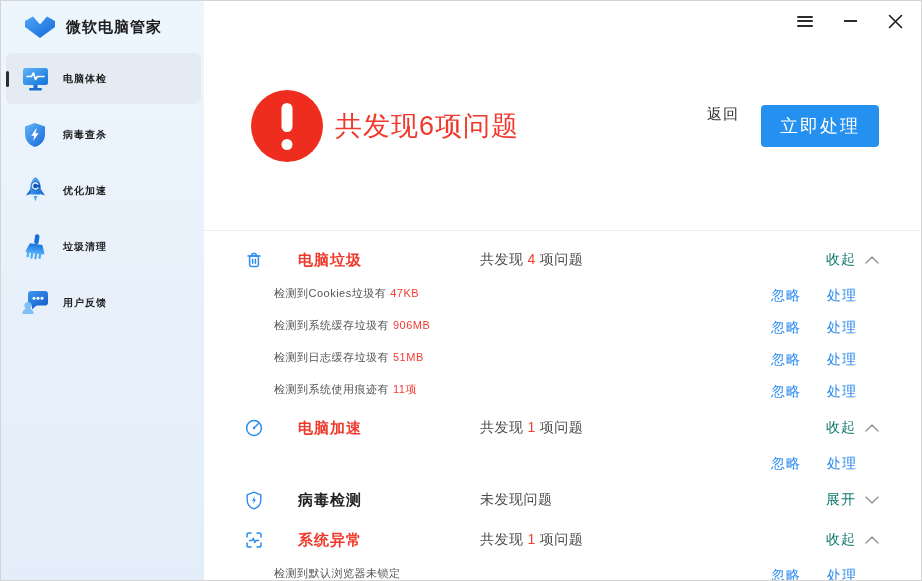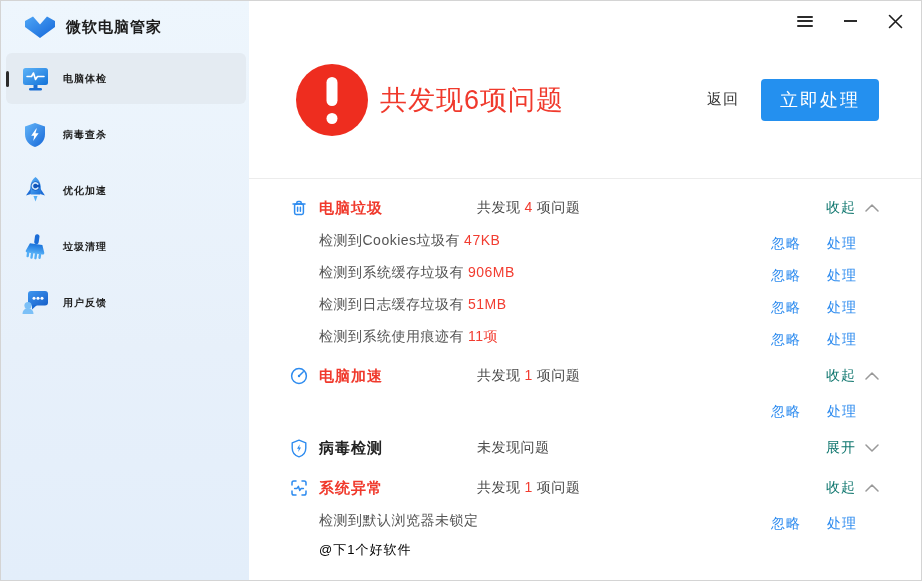--- a/index.html
+++ b/index.html
@@ -1,55 +1,55 @@
 <!DOCTYPE html>
 <html><head>
 <meta charset="utf-8">
 <style>
   html,body{margin:0;padding:0;background:#f5f5f5;font-family:"Liberation Sans","DejaVu Sans",sans-serif;}
   .window{position:relative;width:920px;height:579px;border:1px solid #d4d4d4;background:#fff;display:flex;overflow:hidden;}
   
-  .sidebar{width:248px;height:100%;background:linear-gradient(180deg,#eef6fd 0%,#e7f0fa 60%,#e3eefa 100%);flex-shrink:0;box-sizing:border-box;}
+  .sidebar{width:203px;height:100%;background:linear-gradient(180deg,#eef6fd 0%,#e7f0fa 60%,#e3eefa 100%);flex-shrink:0;box-sizing:border-box;}
   .logo-row{display:flex;align-items:center;height:52px;padding-left:22px;}
   .logo-icon{width:34px;height:24px;display:flex;align-items:center;}
   .app-title{margin-left:9px;font-size:15px;font-weight:700;color:#1c1c1c;letter-spacing:1px;}
   .nav{padding:0;}
   .nav-item{position:relative;display:flex;align-items:center;height:51px;margin:0 3px 5px 5px;border-radius:6px;padding-left:15px;cursor:pointer;}
   .nav-item.selected{background:#e4ebf2;}
   .nav-indicator{position:absolute;left:0;top:50%;transform:translateY(-50%);width:3px;height:16px;border-radius:2px;background:#2b2b2b;}
   .nav-icon{width:28px;height:28px;display:flex;align-items:center;justify-content:center;}
   .nav-label{margin-left:14px;font-size:10px;font-weight:700;color:#1f1f1f;letter-spacing:1px;}
   
   .main{flex:1;position:relative;background:#fff;display:flex;flex-direction:column;}
   .win-controls{position:absolute;top:6px;right:8px;display:flex;align-items:center;z-index:5;}
   .win-btn{width:36px;height:28px;display:flex;align-items:center;justify-content:center;background:none;border:none;cursor:pointer;padding:0;margin-left:9px;}
   .hamburger{display:flex;flex-direction:column;justify-content:space-between;width:16px;height:11px;}
   .hamburger div{height:2px;background:#2b2b2b;border-radius:1px;}
   .min-dash{width:13px;height:2px;background:#2b2b2b;}
   
-  .header{height:178px;box-sizing:border-box;display:flex;align-items:center;padding:20px 42px 0 47px;border-bottom:1px solid #ececec;}
+  .header{height:230px;box-sizing:border-box;display:flex;align-items:center;padding:20px 42px 0 47px;border-bottom:1px solid #ececec;}
   .alert-circle{width:72px;height:72px;border-radius:50%;background:#ee2d1f;position:relative;flex-shrink:0;}
   .excl-bar{position:absolute;left:50%;transform:translateX(-50%);top:13px;width:11px;height:29px;border-radius:6px;background:#fff;}
   .excl-dot{position:absolute;left:50%;transform:translateX(-50%);top:49px;width:11px;height:11px;border-radius:50%;background:#fff;}
   .header-title{margin-left:12px;font-size:27px;font-weight:500;color:#f0392c;letter-spacing:1px;}
-  .header-right{margin-left:auto;display:flex;align-items:center;}
+  .header-right{margin-left:auto;display:flex;}
   .back-link{font-size:15px;color:#333;cursor:pointer;margin-right:22px;letter-spacing:1px;}
   .primary-btn{width:118px;height:42px;background:#2490ef;color:#fff;font-size:18px;border:none;border-radius:4px;cursor:pointer;letter-spacing:2px;font-family:inherit;}
   
   .content{flex:1;padding:0 42px 0 40px;overflow:hidden;}
-  .sec-header{display:flex;align-items:center;height:22px;margin-top:18px;}
+  .sec-header{display:flex;align-items:center;height:22px;margin-top:18px;gap:24px;}
   .sec-icon{width:20px;height:20px;display:flex;align-items:center;justify-content:center;flex-shrink:0;}
   .sec-title{margin-left:10px;width:158px;font-size:15px;font-weight:700;letter-spacing:1px;color:#222;}
   .sec-title.red{color:#f0392c;}
   .sec-summary{font-size:14px;color:#4a4a4a;letter-spacing:0.5px;}
   .sec-summary .count{color:#f23c30;margin:0 4px;}
   .toggle{margin-left:auto;display:flex;align-items:center;font-size:14px;color:#0f766e;cursor:pointer;letter-spacing:1px;}
   .toggle svg{margin-left:9px;}
   .detail-row{display:flex;align-items:center;height:20px;margin-top:12px;padding-left:30px;padding-right:22px;}
-  .row-text{font-size:14px;color:#555;letter-spacing:0.5px;}
+  .row-text{font-size:11px;color:#555;letter-spacing:0.5px;}
   .row-text .val{color:#f23c30;margin-left:4px;}
   .link{font-size:14px;color:#2d8bef;cursor:pointer;letter-spacing:1px;margin-top:6px;}
   .link.ignore{margin-left:auto;}
   .link.handle{margin-left:26px;}
   .watermark{margin-top:10px;padding-left:30px;font-size:13px;color:#000000;letter-spacing:1px;}
 </style>
 </head>
 <body>
 
 <div class="window">

